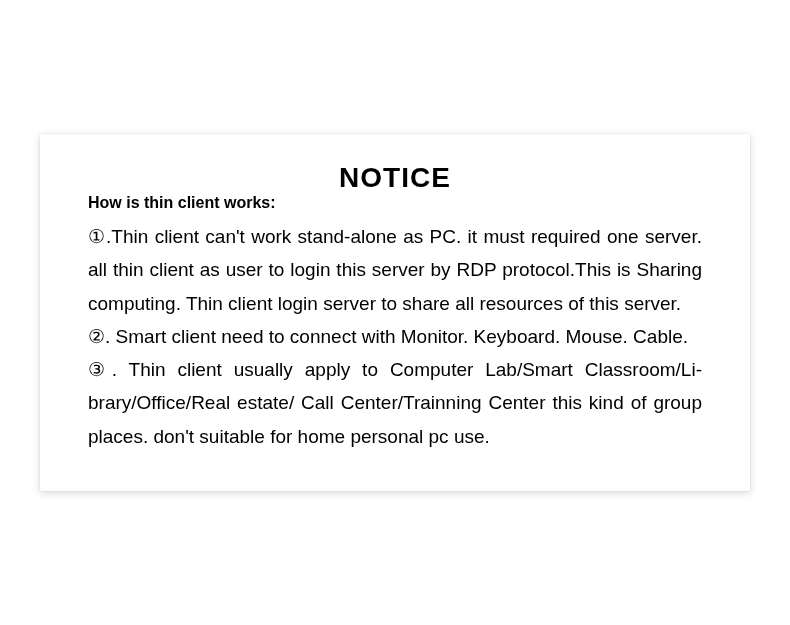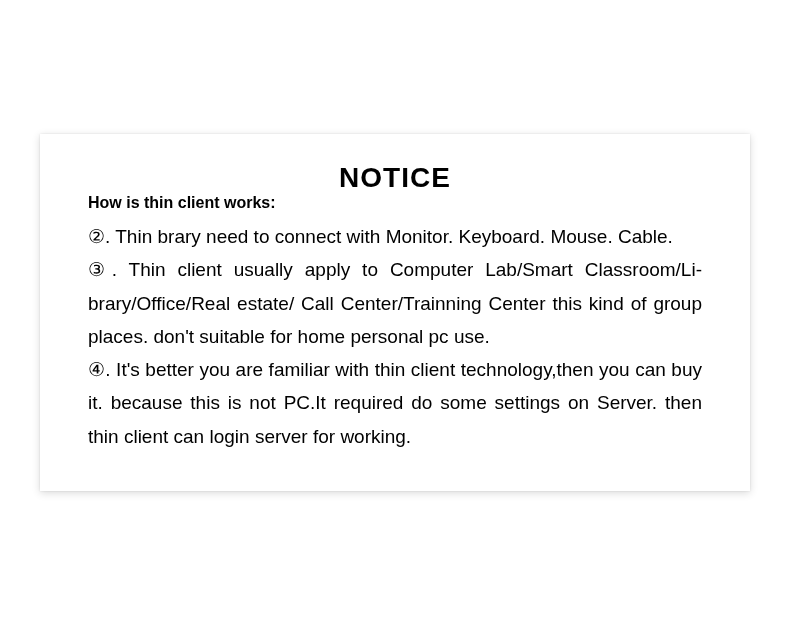--- a/index.html
+++ b/index.html
@@ -49,25 +49,25 @@
       font-size: 19px;
     }
   </style>
 </head>
 <body>
 
 <div class="notice-card">
   <h1 class="notice-title">NOTICE</h1>
   <h2 class="notice-subtitle">How is thin client works:</h2>
 
+  <p class="notice-item">
+    <span class="circled">①</span><span>.Thin client can't work stand-alone as PC. it must required one server. all thin client as user to login this server by RDP protocol.This is Sharing computing. Thin client login server to share all resources of this server.</span>
+  </p>
 
   <p class="notice-item">
-    <span class="circled">②</span><span>. Thin brary need to connect with Monitor. Keyboard. Mouse. Cable.</span>
+    <span class="circled">②</span><span>. Smart client need to connect with Monitor. Keyboard. Mouse. Cable.</span>
   </p>
 
   <p class="notice-item">
     <span class="circled">③</span><span>. Thin client usually apply to Computer Lab/Smart Classroom/Li­brary/Office/Real estate/ Call Center/Trainning Center this kind of group places. don't suitable for home personal pc use.</span>
   </p>
 
-  <p class="notice-item">
-    <span class="circled">④</span><span>. It's better you are familiar with thin client technology,then you can buy it. because this is not PC.It required do some settings on Server. then thin client can login server for working.</span>
-  </p>
 </div>
 
 </body></html>

